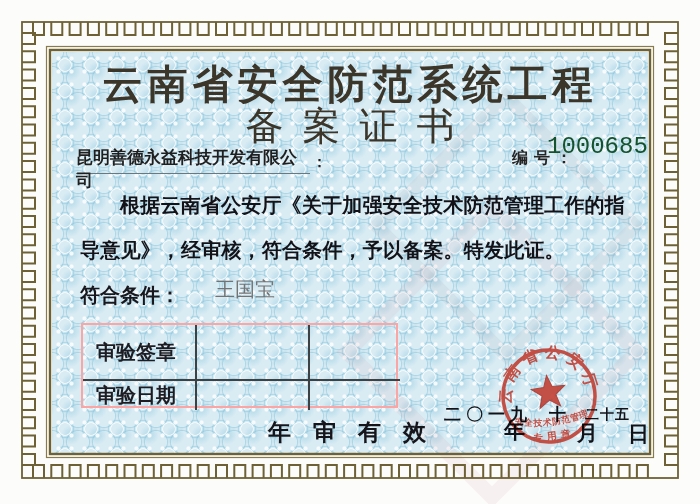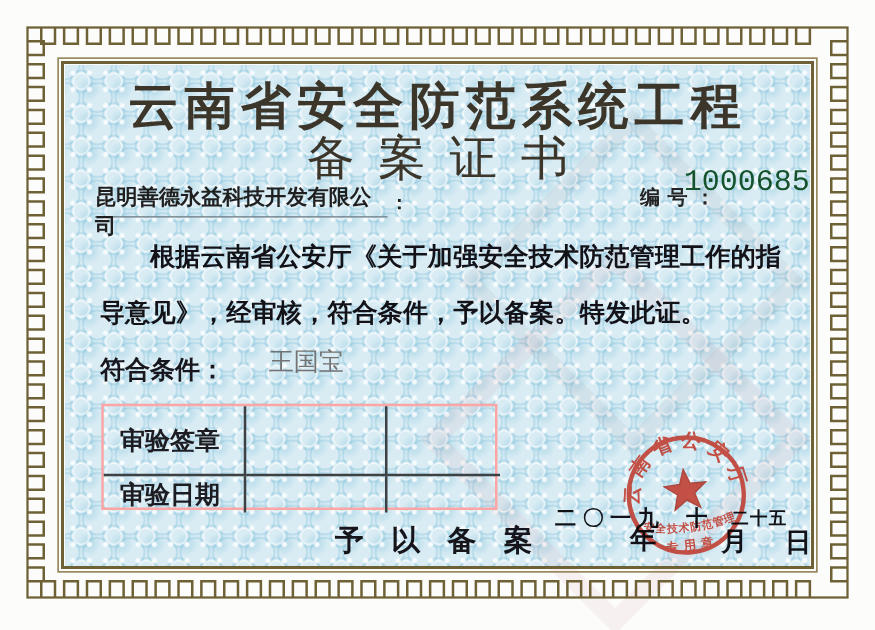--- a/index.html
+++ b/index.html
@@ -109,21 +109,21 @@
 
     <div class="review-table">
       <div class="cell label">审验签章</div>
       <div class="cell"></div>
       <div class="cell last-col"></div>
       <div class="cell label last-row">审验日期</div>
       <div class="cell last-row"></div>
       <div class="cell last-col last-row"></div>
     </div>
 
-    <div class="annual-note">予以备案</div>
+    <div class="annual-note">年审有效</div>
 
     <span class="dt dt-year">二〇一九</span>
     <span class="dt dt-year-u">年</span>
     <span class="dt dt-month">十</span>
     <span class="dt dt-month-u">月</span>
     <span class="dt dt-day">二十五</span>
     <span class="dt dt-day-u">日</span>
 
     <div class="seal">
       <svg width="124" height="124" viewBox="0 0 120 120">

